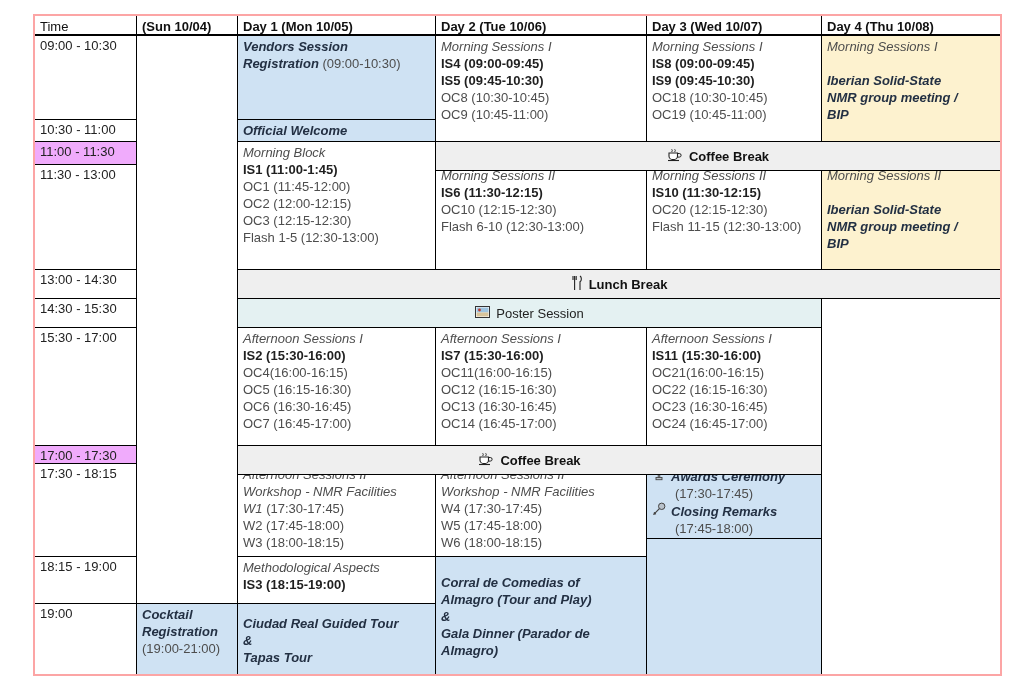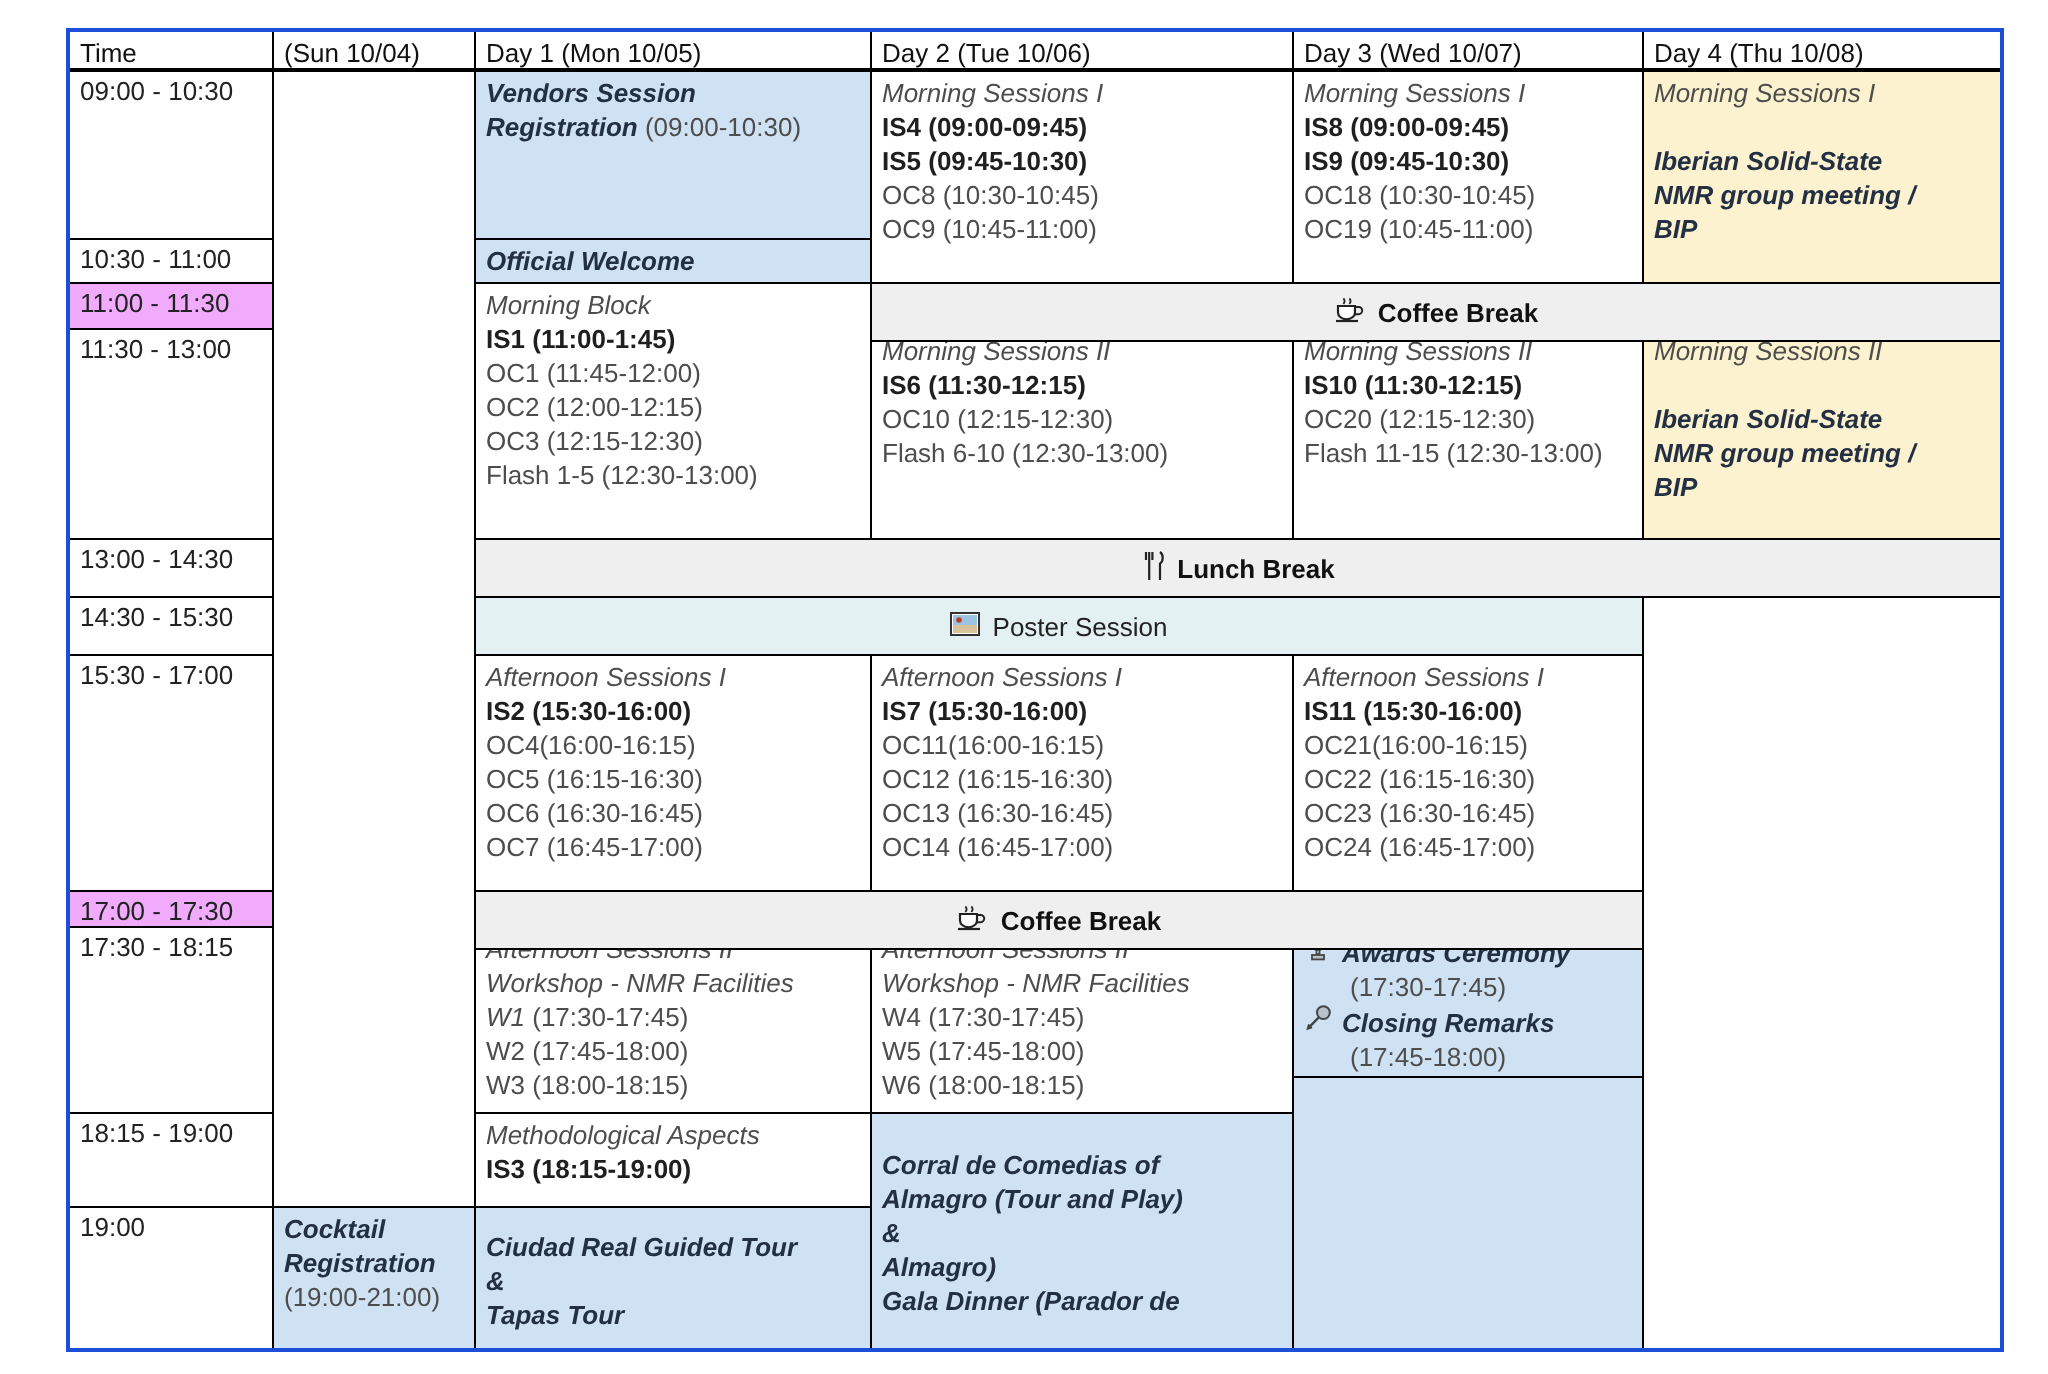--- a/index.html
+++ b/index.html
@@ -3,35 +3,35 @@
 <meta charset="utf-8">
 <style>
   html,body{margin:0;padding:0;background:#fff;}
   body{width:1024px;height:687px;position:relative;font-family:"Liberation Sans",sans-serif;}
   #grid{
     position:absolute;left:33px;top:14px;
     width:965px;height:658px;
     display:grid;
     grid-template-columns:102px 101px 198px 211px 175px 178px;
     grid-template-rows:20px 84px 22px 23px 105px 29px 29px 118px 18px 93px 47px 70px;
-    border:2px solid #1d4ed8;
+    border:2px solid #fca5a5;
     box-sizing:content-box;
     font-size:13px;
   }
   .cell{
     border-right:1px solid #000;
     border-bottom:1px solid #000;
     padding:2px 4px 0 5px;
     overflow:hidden;
     box-sizing:border-box;
     background:#fff;
   }
   .nr{border-right:none;}
   .nb{border-bottom:none;}
-  .hdr{font-weight:normal;color:#111;border-bottom-width:2px;line-height:17px;}
+  .hdr{font-weight:bold;color:#111;border-bottom-width:2px;line-height:17px;}
   .hdr.plain{font-weight:normal;}
   .tcell{color:#222;line-height:16px;}
   .gray{background:#f0abfc;}
   .blue{background:#cfe2f3;}
   .yellow{background:#fdf2cf;}
   .band{
     display:flex;align-items:center;justify-content:center;gap:6px;
     background:#efefef;font-weight:bold;color:#111;
     padding:14px;
   }
@@ -146,22 +146,22 @@
       <div class="ln"><span class="s-it">Afternoon Sessions II</span></div>
       <div class="ln"><span class="s-it">Workshop - NMR Facilities</span></div>
       <div class="ln"><span class="s-r">W4 (17:30-17:45)</span></div>
       <div class="ln"><span class="s-r">W5 (17:45-18:00)</span></div>
       <div class="ln"><span class="s-r">W6 (18:00-18:15)</span></div>
     </div>
   <div class="cell blue center nb" style="grid-area:11/4/13/5">
       <div class="ln"><span class="s-bi">Corral de Comedias of</span></div>
       <div class="ln"><span class="s-bi">Almagro (Tour and Play)</span></div>
       <div class="ln"><span class="s-bi">&amp;</span></div>
+      <div class="ln"><span class="s-bi">Gala Dinner (Parador de</span></div>
       <div class="ln"><span class="s-bi">Almagro)</span></div>
-      <div class="ln"><span class="s-bi">Gala Dinner (Parador de</span></div>
     </div>
 
   <div class="cell" style="grid-area:2/5/4/6">
       <div class="ln"><span class="s-it">Morning Sessions I</span></div>
       <div class="ln"><span class="s-b">IS8 (09:00-09:45)</span></div>
       <div class="ln"><span class="s-b">IS9 (09:45-10:30)</span></div>
       <div class="ln"><span class="s-r">OC18 (10:30-10:45)</span></div>
       <div class="ln"><span class="s-r">OC19 (10:45-11:00)</span></div>
     </div>
   <div class="cell" style="grid-area:5/5/6/6">

